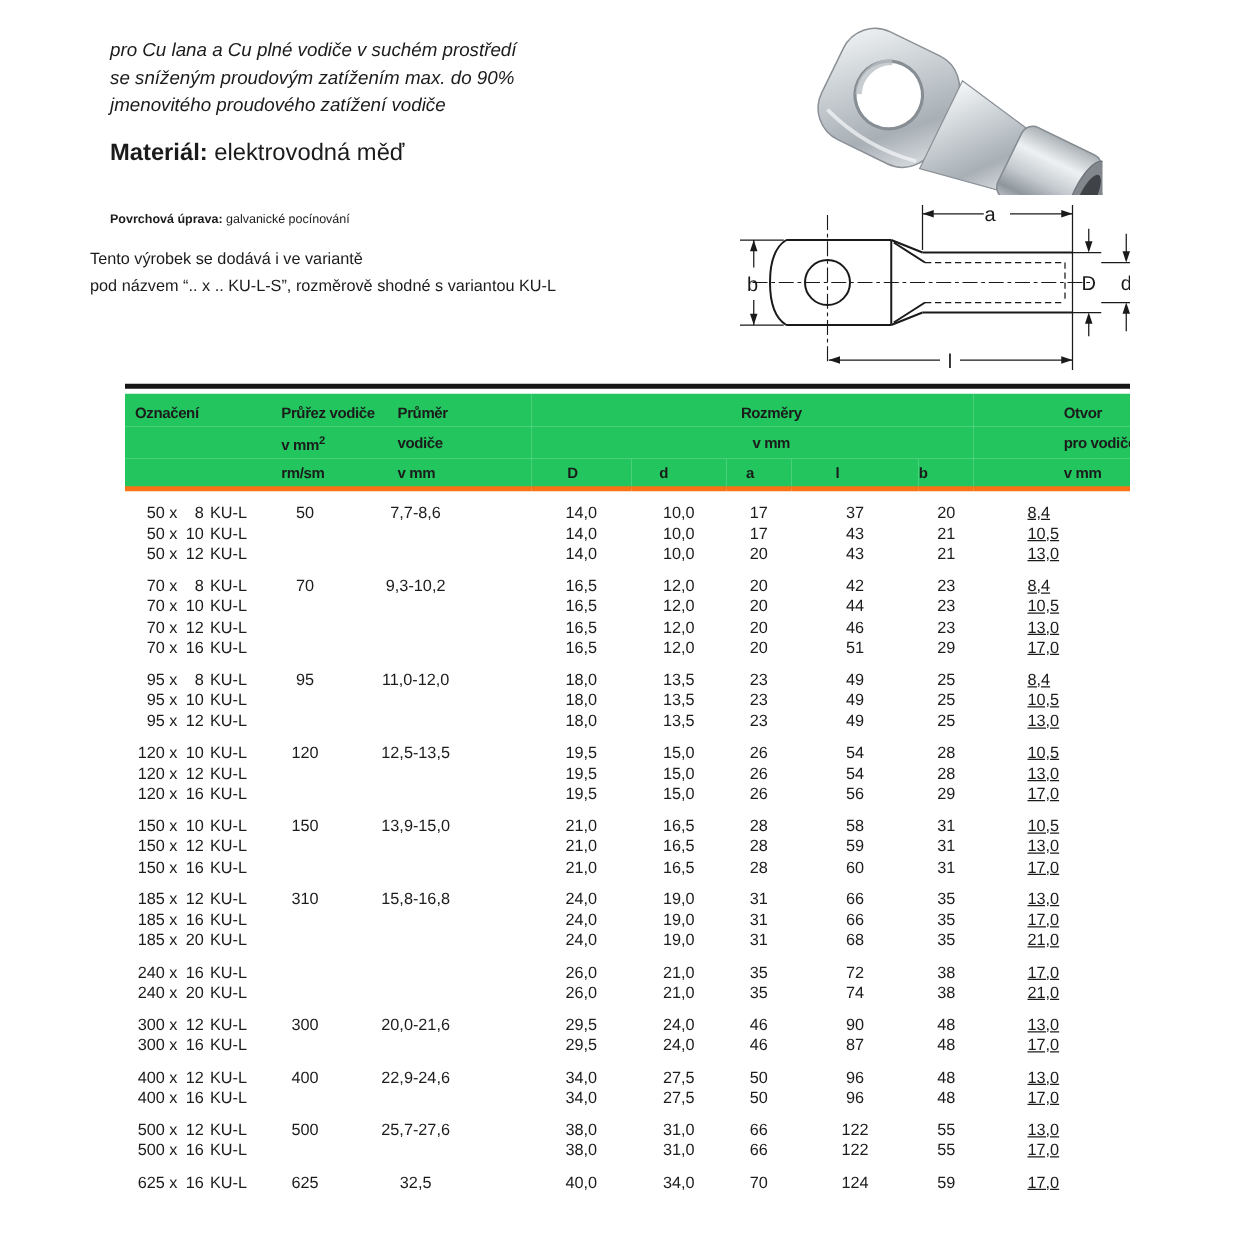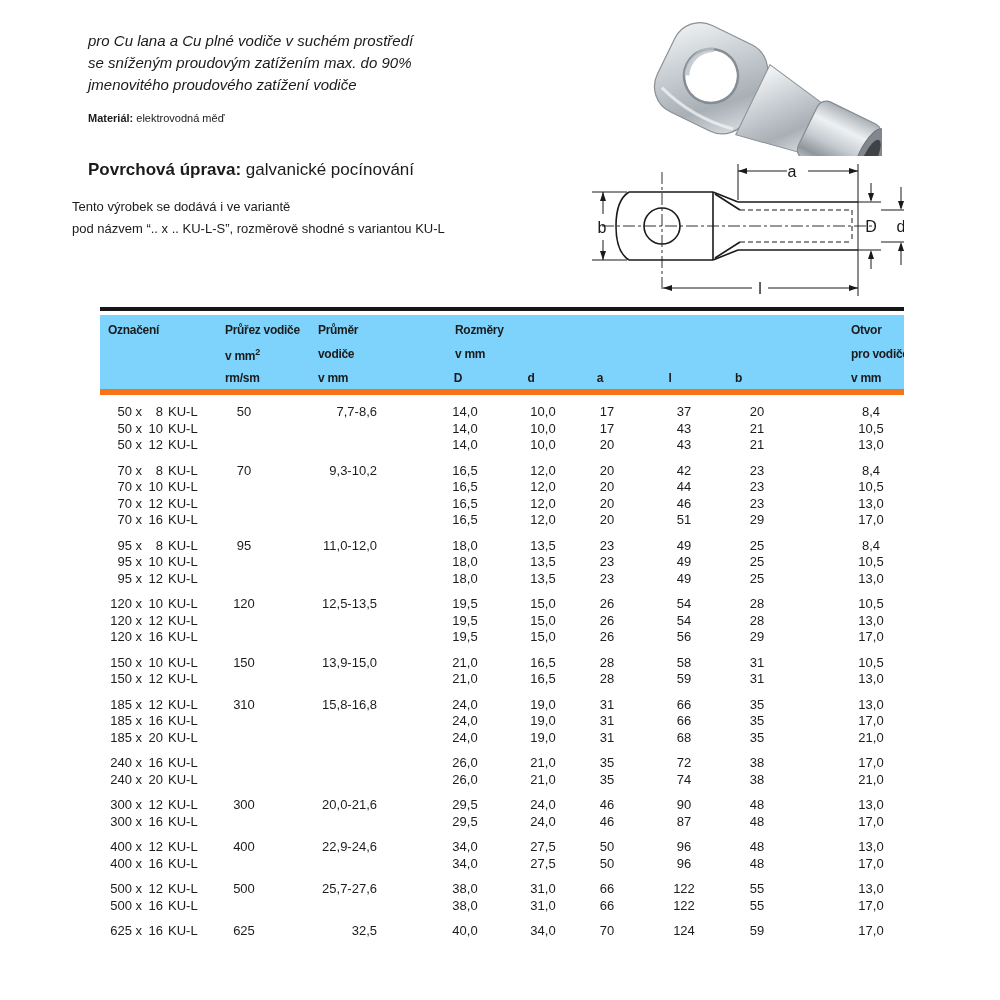--- a/index.html
+++ b/index.html
@@ -1,60 +1,60 @@
 <!DOCTYPE html>
 <html><head>
 <meta charset="utf-8">
 <style>
   html,body{margin:0;padding:0;background:#ffffff;}
   .page{position:relative;width:904px;height:1000px;background:#ffffff;overflow:hidden;
         font-family:"Liberation Sans",sans-serif;color:#1b1b1b;}
 
   
   .intro{position:absolute;left:88px;top:30px;font-style:italic;font-size:15px;line-height:22px;}
-  .material-line{position:absolute;left:88px;top:112px;font-size:11px;}
-  .surface-line{position:absolute;left:88px;top:160px;font-size:17px;}
+  .material-line{position:absolute;left:88px;top:112px;font-size:19px;}
+  .surface-line{position:absolute;left:88px;top:170px;font-size:10px;}
   .variant{position:absolute;left:72px;top:196px;font-size:13px;line-height:22px;}
   .blabel{font-weight:bold;}
 
   
   .photo{position:absolute;left:632px;top:4px;width:250px;height:152px;}
   .diagram{position:absolute;left:580px;top:156px;width:415px;height:148px;}
   .diagram text{font-family:"Liberation Sans",sans-serif;font-size:16px;fill:#1a1a1a;}
 
   
   .spec-table{position:absolute;left:100px;top:307px;width:820px;}
   .rule-top{height:4px;background:#161616;margin-bottom:4px;}
   table{border-collapse:collapse;table-layout:fixed;width:820px;}
   td{padding:0;white-space:nowrap;overflow:visible;}
-  thead td{background:#7dd3fc;font-weight:bold;font-size:12px;letter-spacing:-0.3px;
+  thead td{background:#22c55e;font-weight:bold;font-size:12px;letter-spacing:-0.3px;
            line-height:22px;text-align:left;}
   thead tr:first-child td{padding-top:4px;}
-  thead tr:last-child td{border-bottom:6px solid #f97316;}
+  thead tr:last-child td{border-bottom:4px solid #f97316;}
   sup{font-size:9px;}
   .h-des{padding-left:8px;}
   .h-cross{padding-left:25px;}
   .h-dia{padding-left:30px;}
-  .h-dims{padding-left:30px;}
+  .h-dims{padding-left:30px;text-align:center;}
   .h-hole{padding-left:72px;}
   .h-D{text-align:center;padding-right:14px;}
   .h-d{text-align:center;padding-right:24px;}
   .h-a{text-align:center;padding-right:14px;}
   .h-l{text-align:center;padding-right:28px;}
   .h-b{text-align:center;padding-right:38px;}
   tbody td{font-size:13px;line-height:16.5px;color:#1c1c1c;}
   tbody tr.first-row td{padding-top:9px;}
   tbody tr.gap td{height:9px;line-height:9px;font-size:1px;}
   td.c-des{text-align:left;padding-left:8px;}
   .c-des .pfx{display:inline-block;width:34px;text-align:right;}
   .c-des .siz{display:inline-block;width:21px;text-align:right;}
   .c-des .typ{margin-left:5px;}
   td.c-cross,td.c-num{text-align:center;}
-  td.c-dia{text-align:right;padding-right:48px;}
-  td.c-hole{text-align:center;padding-left:43px;}
+  td.c-dia{text-align:center;padding-right:48px;}
+  td.c-hole{padding-left:43px;text-decoration:underline;}
 </style>
 </head>
 <body>
 
 <div class="page">
 
   <div class="intro">
     <div>pro Cu lana a Cu plné vodiče v suchém prostředí</div>
     <div>se sníženým proudovým zatížením max. do 90%</div>
     <div>jmenovitého proudového zatížení vodiče</div>
@@ -362,20 +362,31 @@
             <td class="c-des"><span class="pfx">150 x</span><span class="siz">12</span><span class="typ">KU-L</span></td>
             <td class="c-cross"></td>
             <td class="c-dia"></td>
             <td class="c-num">21,0</td>
             <td class="c-num">16,5</td>
             <td class="c-num">28</td>
             <td class="c-num">59</td>
             <td class="c-num">31</td>
             <td class="c-hole">13,0</td>
           </tr>
+          <tr>
+            <td class="c-des"><span class="pfx">150 x</span><span class="siz">16</span><span class="typ">KU-L</span></td>
+            <td class="c-cross"></td>
+            <td class="c-dia"></td>
+            <td class="c-num">21,0</td>
+            <td class="c-num">16,5</td>
+            <td class="c-num">28</td>
+            <td class="c-num">60</td>
+            <td class="c-num">31</td>
+            <td class="c-hole">17,0</td>
+          </tr>
           <tr class="gap">
             <td colspan="9"></td>
           </tr>
           <tr>
             <td class="c-des"><span class="pfx">185 x</span><span class="siz">12</span><span class="typ">KU-L</span></td>
             <td class="c-cross">310</td>
             <td class="c-dia">15,8-16,8</td>
             <td class="c-num">24,0</td>
             <td class="c-num">19,0</td>
             <td class="c-num">31</td>

